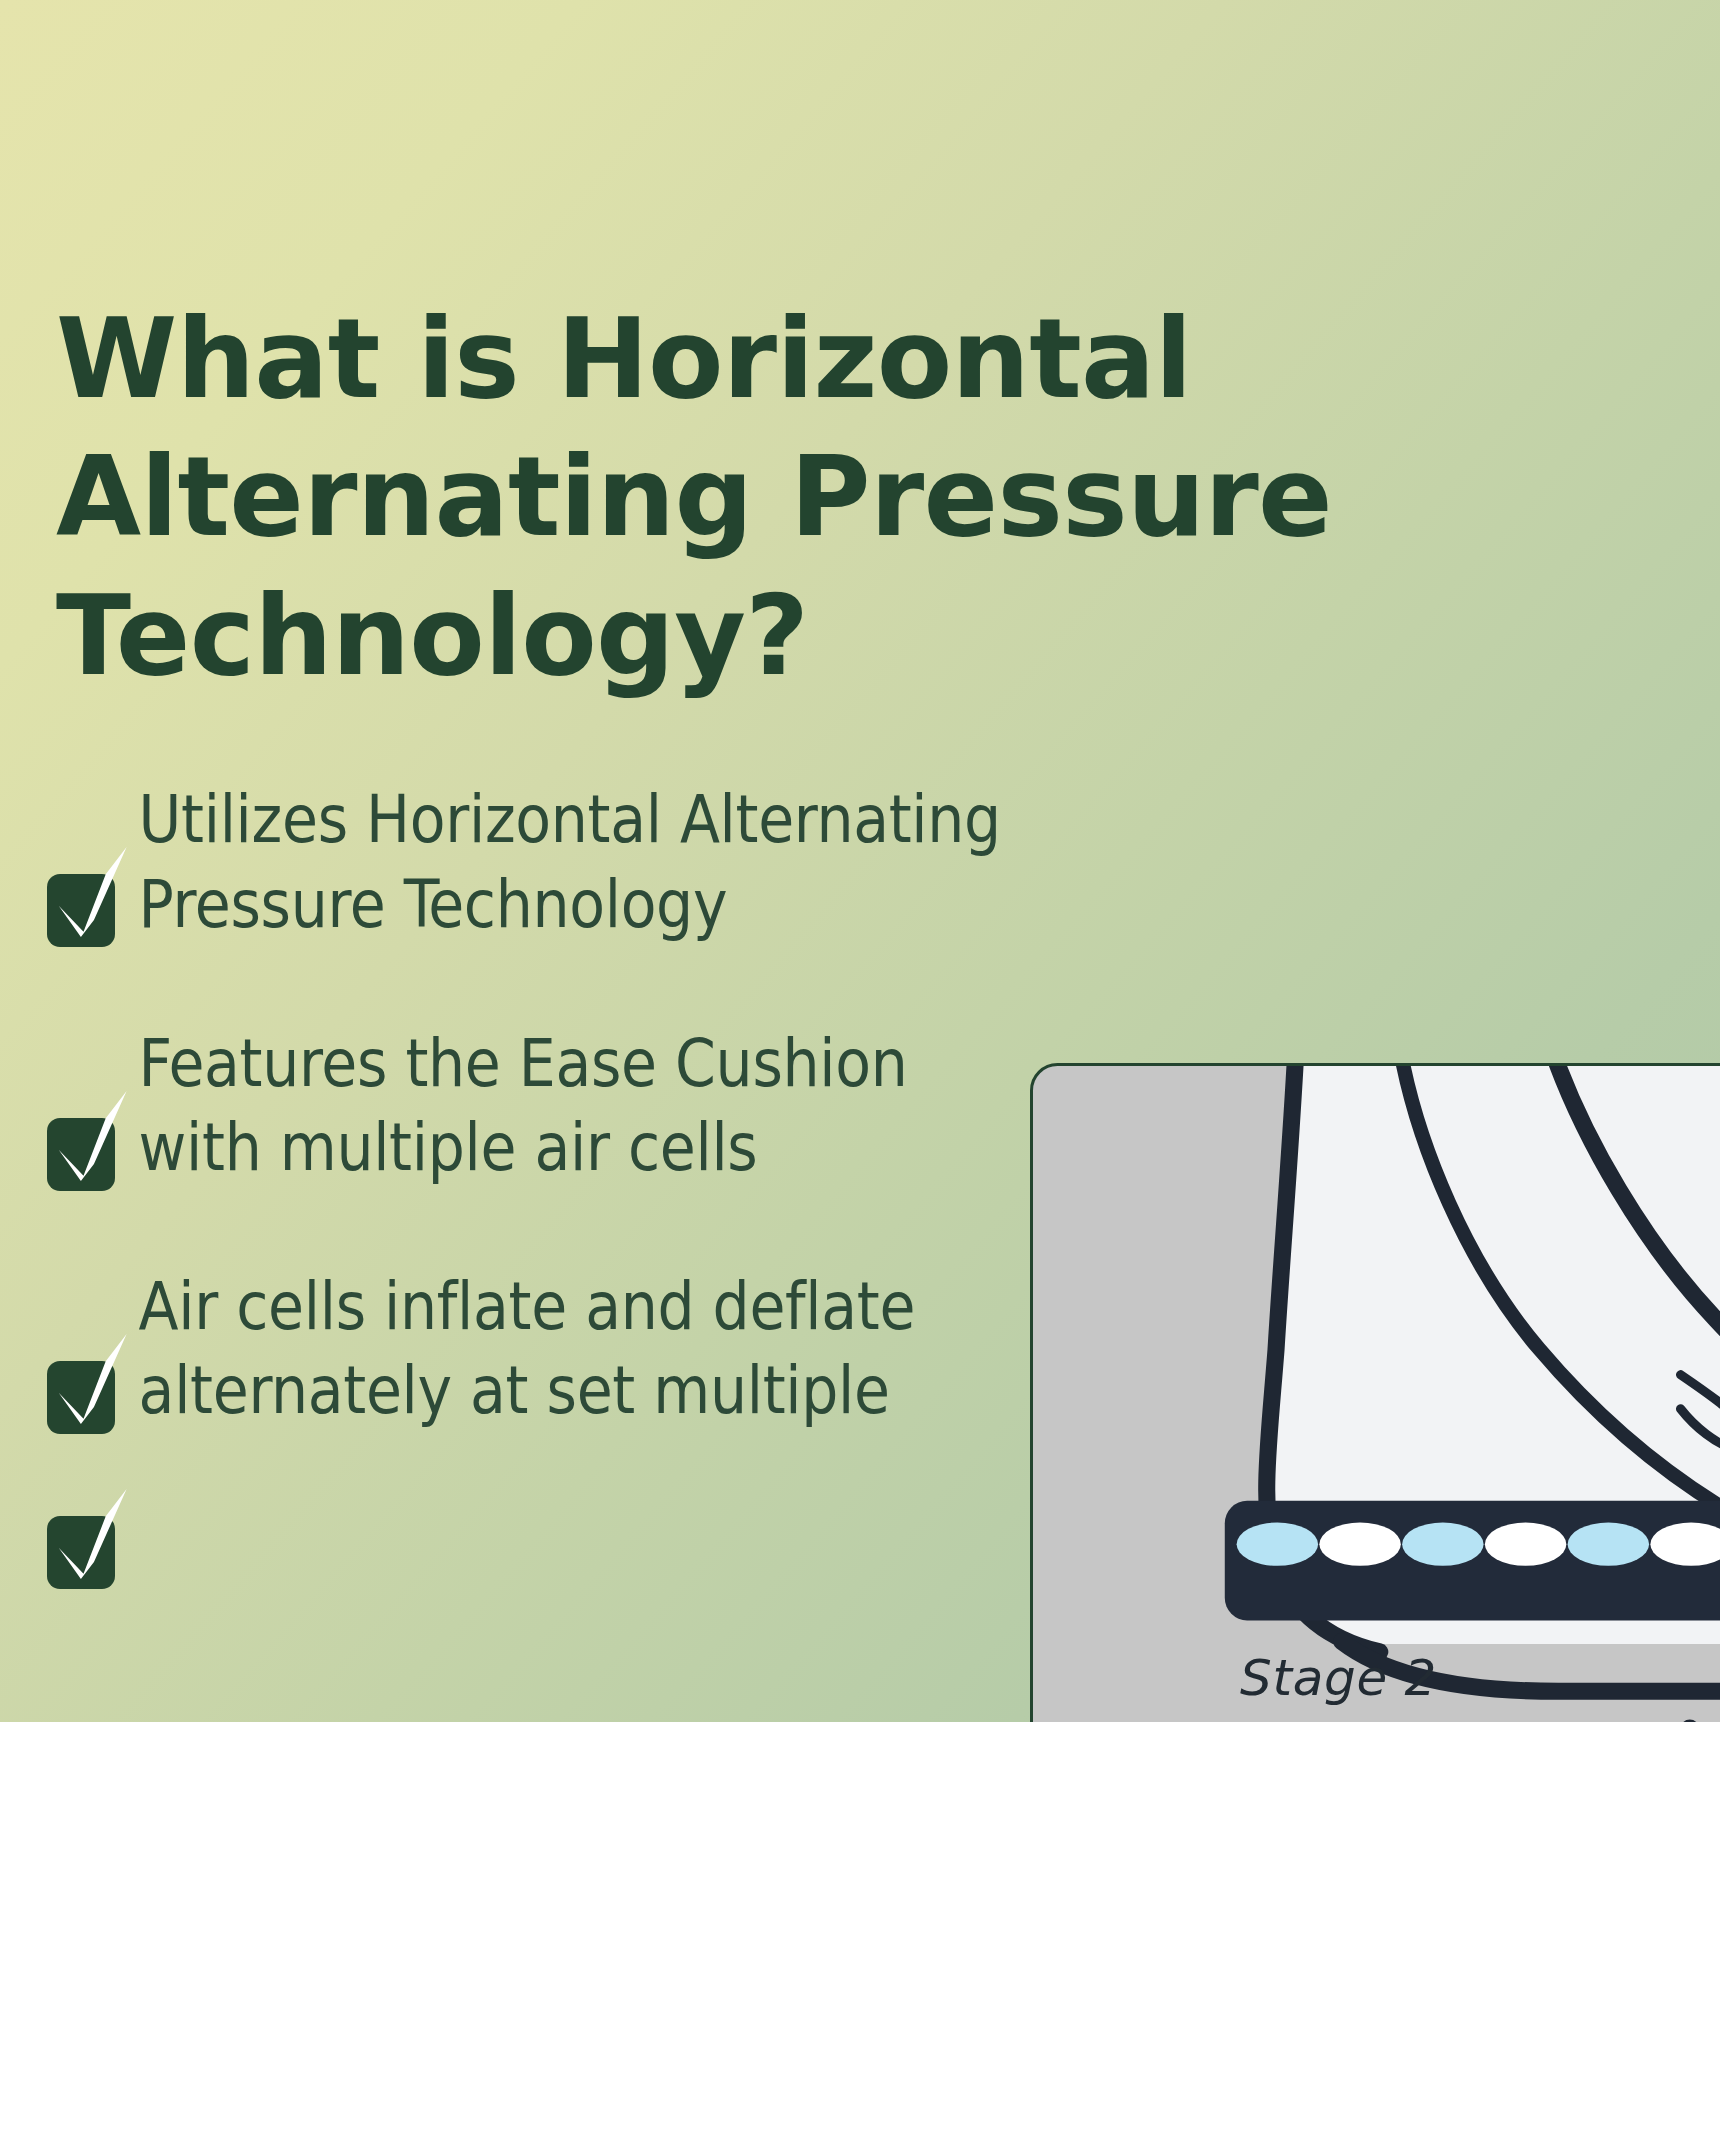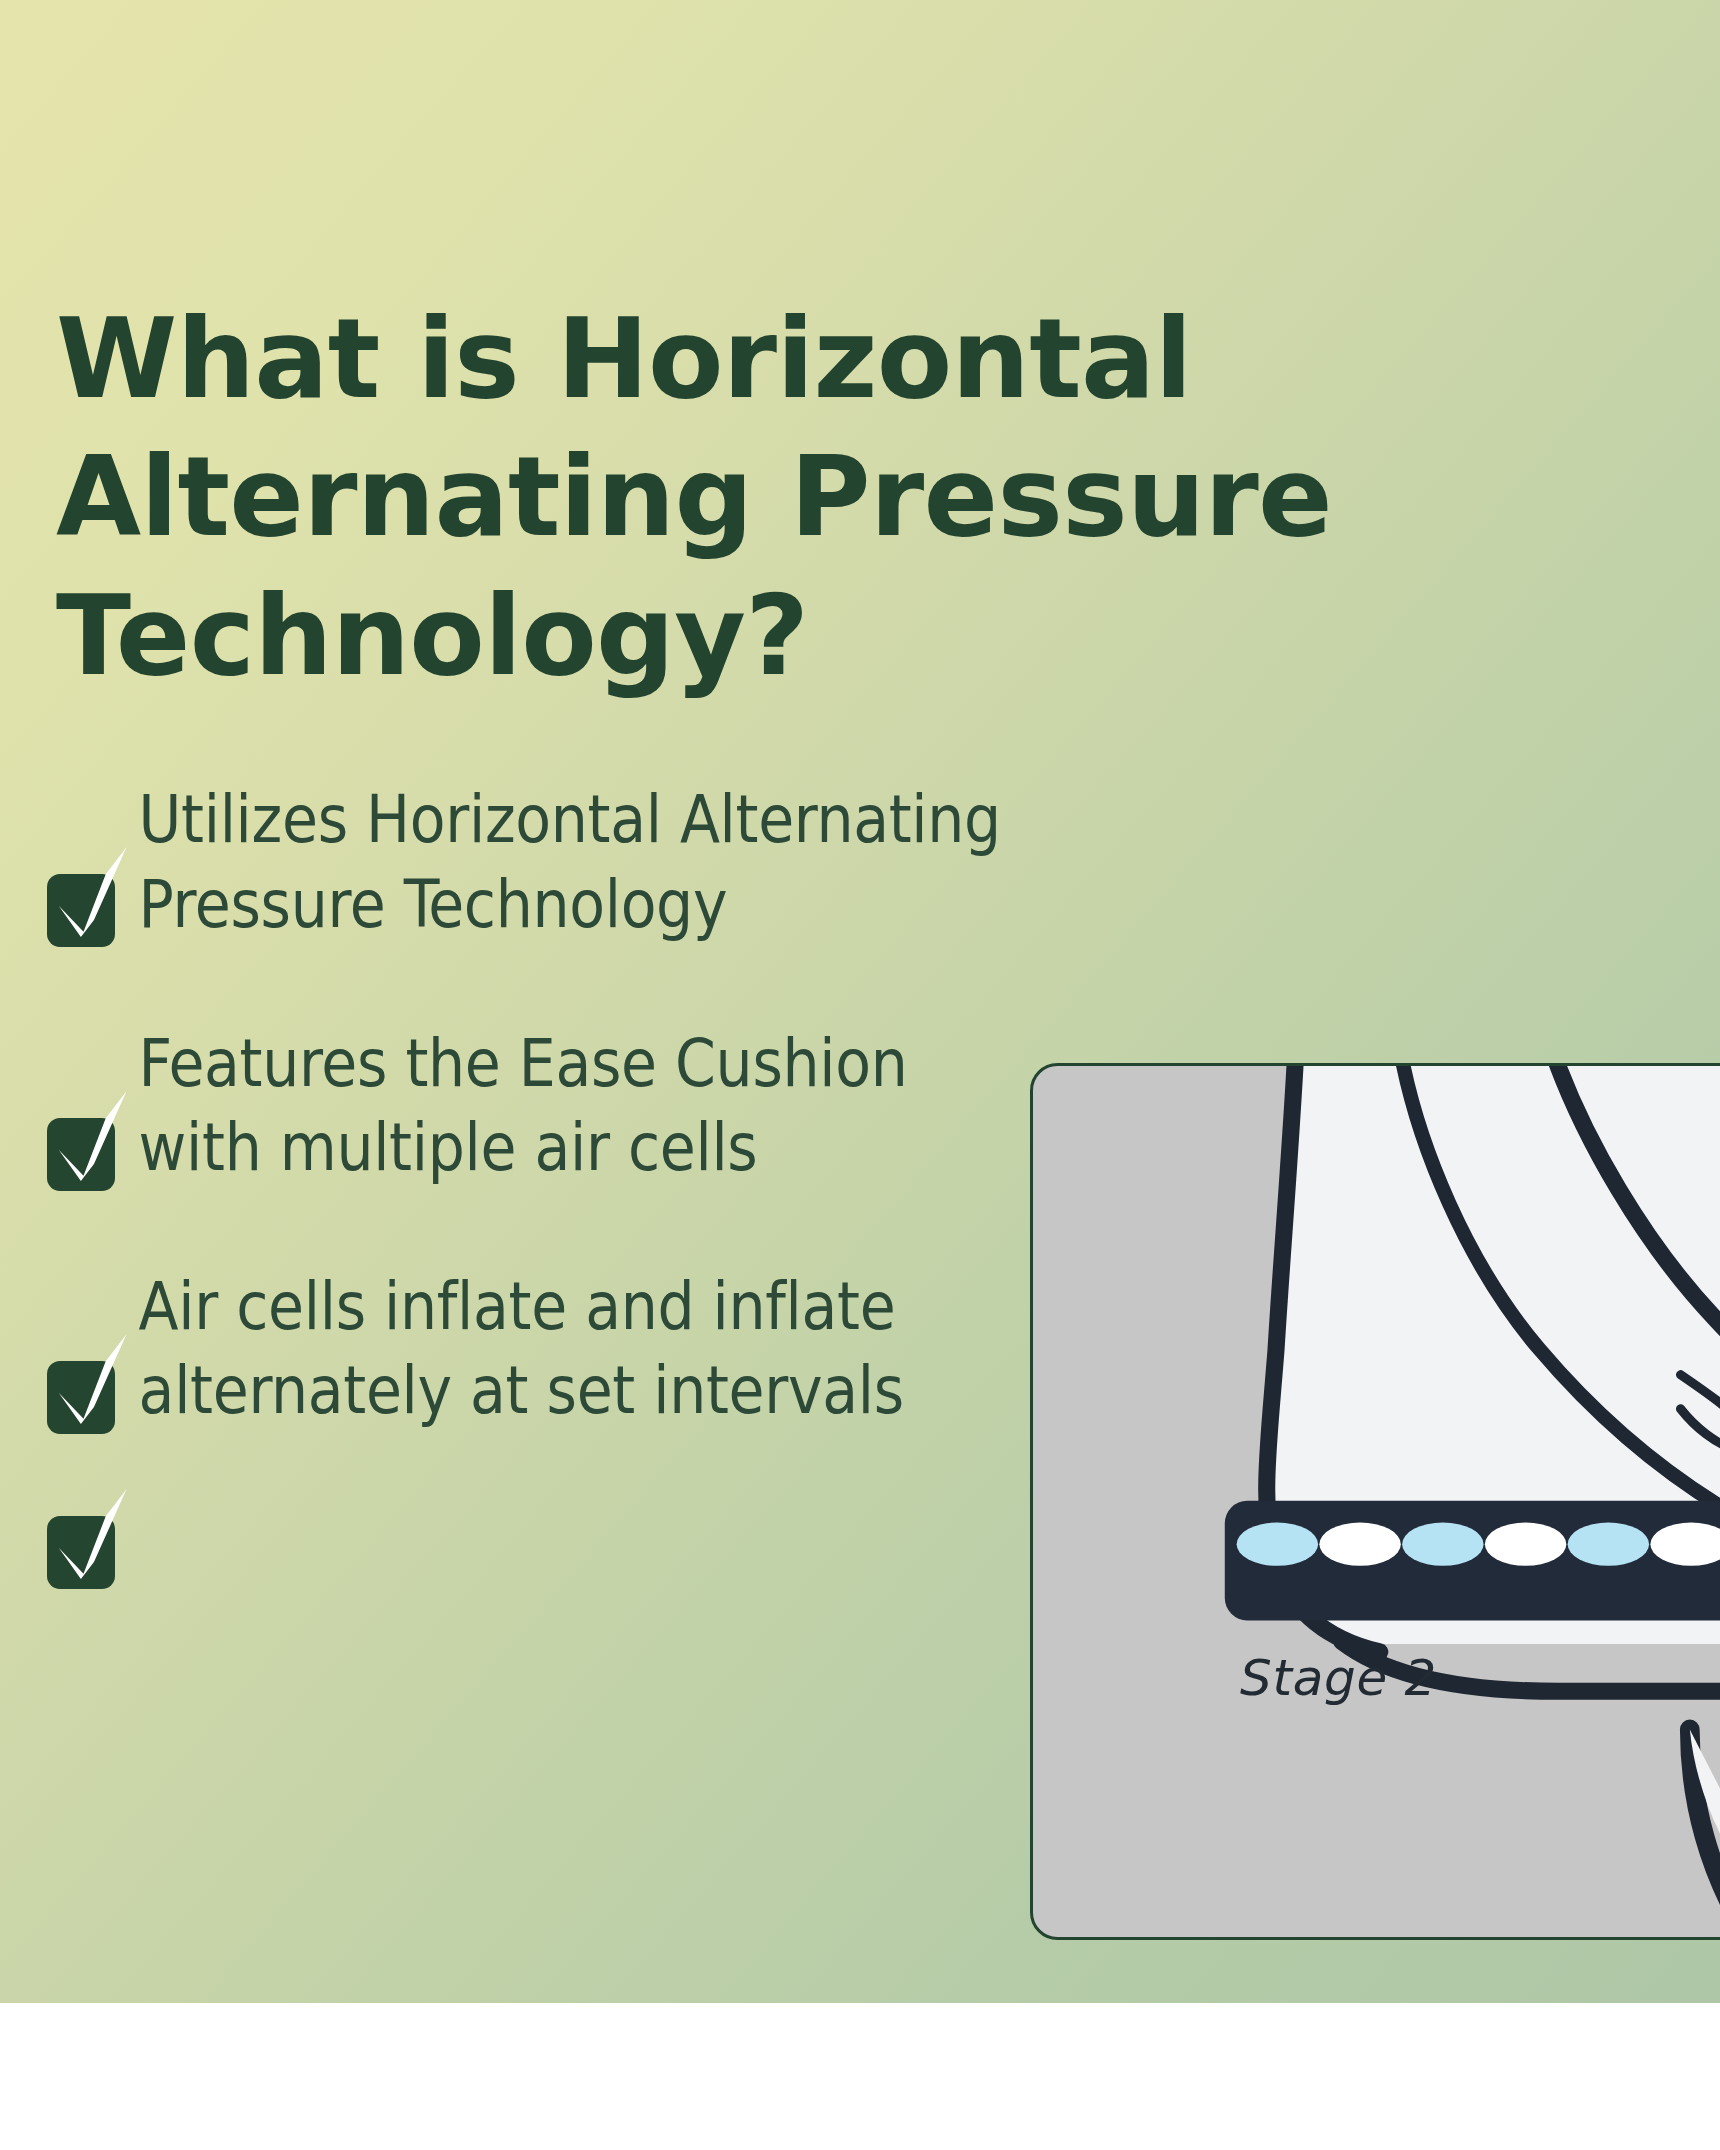--- a/index.html
+++ b/index.html
@@ -3,21 +3,21 @@
 <meta charset="utf-8">
 <style>
   html, body {
     margin: 0;
     padding: 0;
     background: #ffffff;
   }
   #canvas {
     position: relative;
     width: 1721px;
-    height: 2003px;
+    height: 1722px;
     overflow: hidden;
     background:
       linear-gradient(131deg,
         #e5e4ac 0%,
         #dfe2ab 18%,
         #d3daaa 38%,
         #c4d3a8 58%,
         #b6cca8 78%,
         #aec7a6 100%);
     font-family: "DejaVu Sans", "Liberation Sans", sans-serif;
@@ -153,21 +153,21 @@
       <span class="check-text">Features the Ease Cushion with multiple air cells</span>
     </div>
 
     <div class="check-item">
       <span class="checkbox">
         <span class="box"></span>
         <svg class="tick" viewBox="0 0 150 170">
           <path d="M24 96 L62 136 L96 48 L128 6 L78 118 L58 144 Z" fill="#ffffff"></path>
         </svg>
       </span>
-      <span class="check-text">Air cells inflate and inflate alternately at set intervals</span>
+      <span class="check-text">Air cells inflate and deflate alternately at set multiple</span>
     </div>
 
     <div class="check-item">
       <span class="checkbox">
         <span class="box"></span>
         <svg class="tick" viewBox="0 0 150 170">
           <path d="M24 96 L62 136 L96 48 L128 6 L78 118 L58 144 Z" fill="#ffffff"></path>
         </svg>
       </span>
       <span class="check-text"></span>

